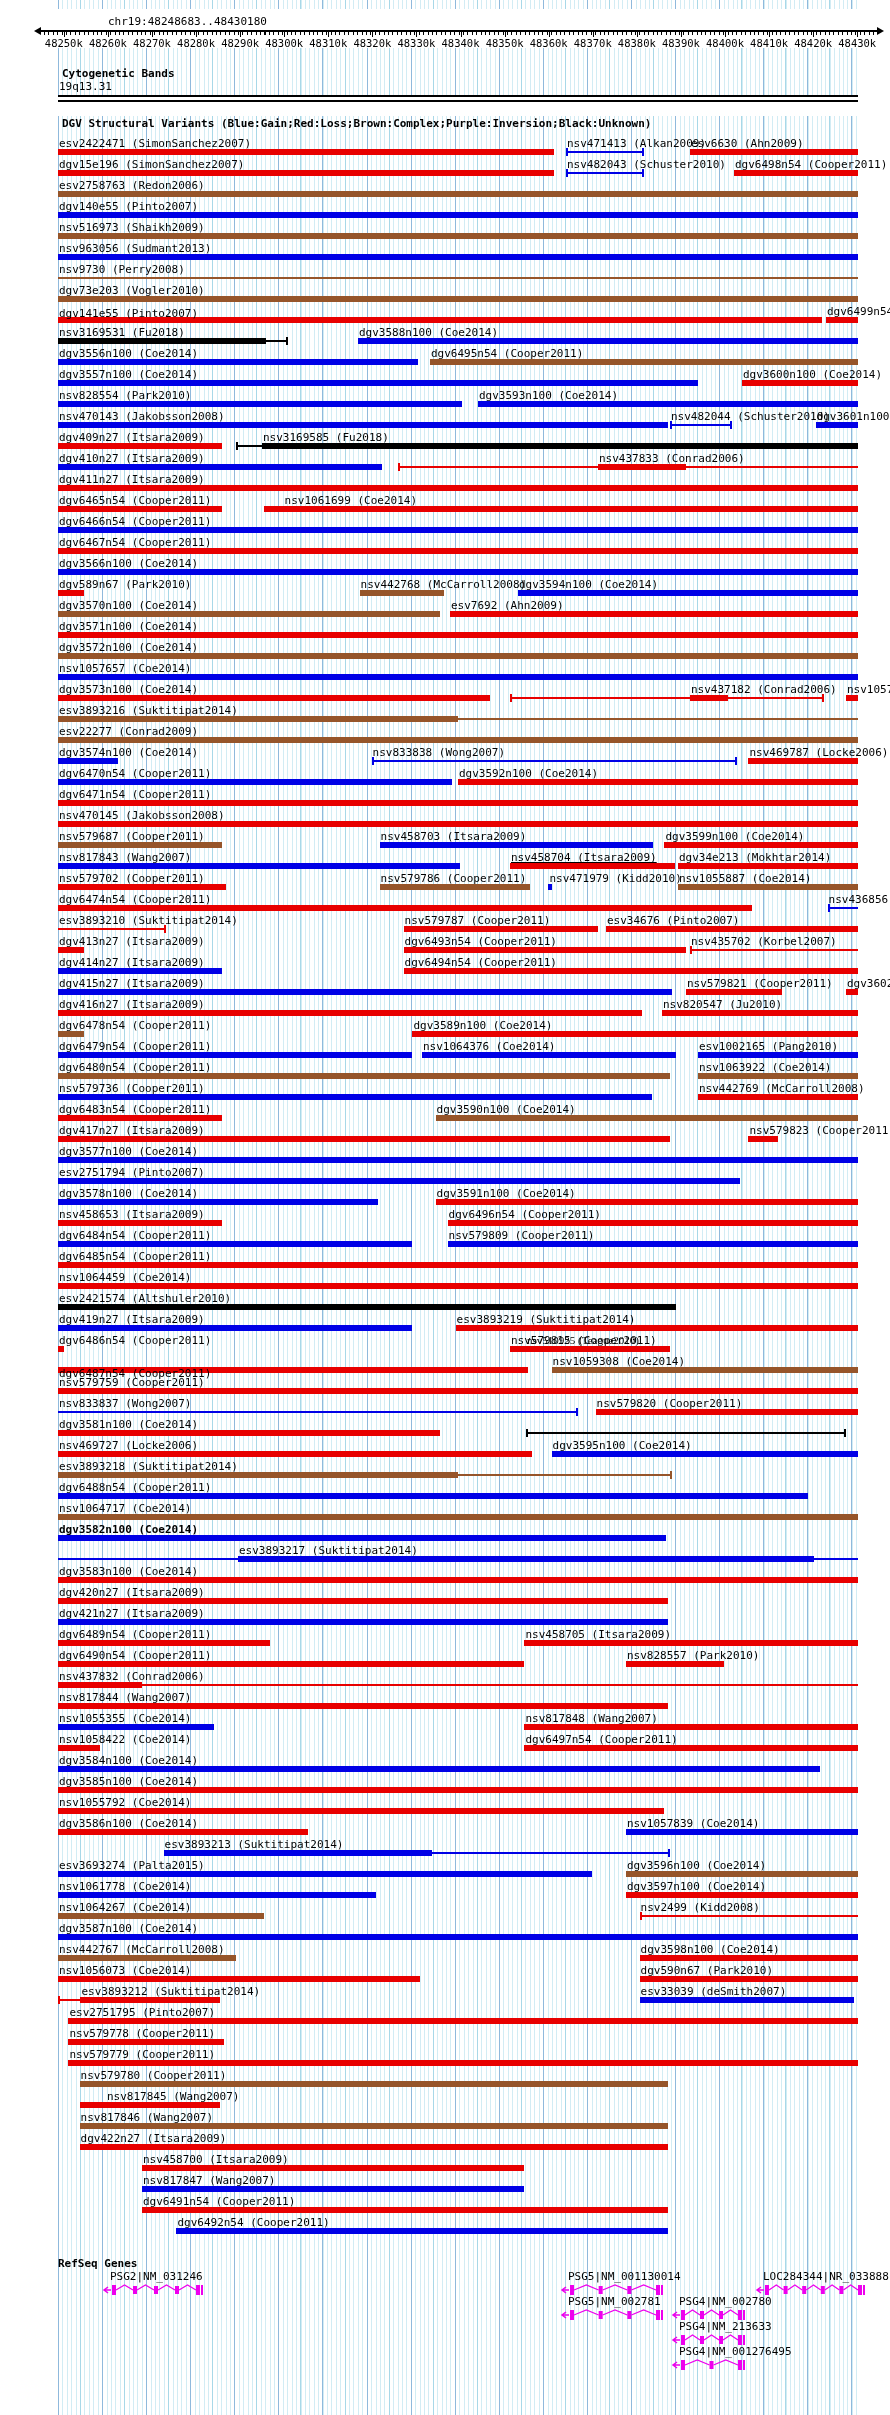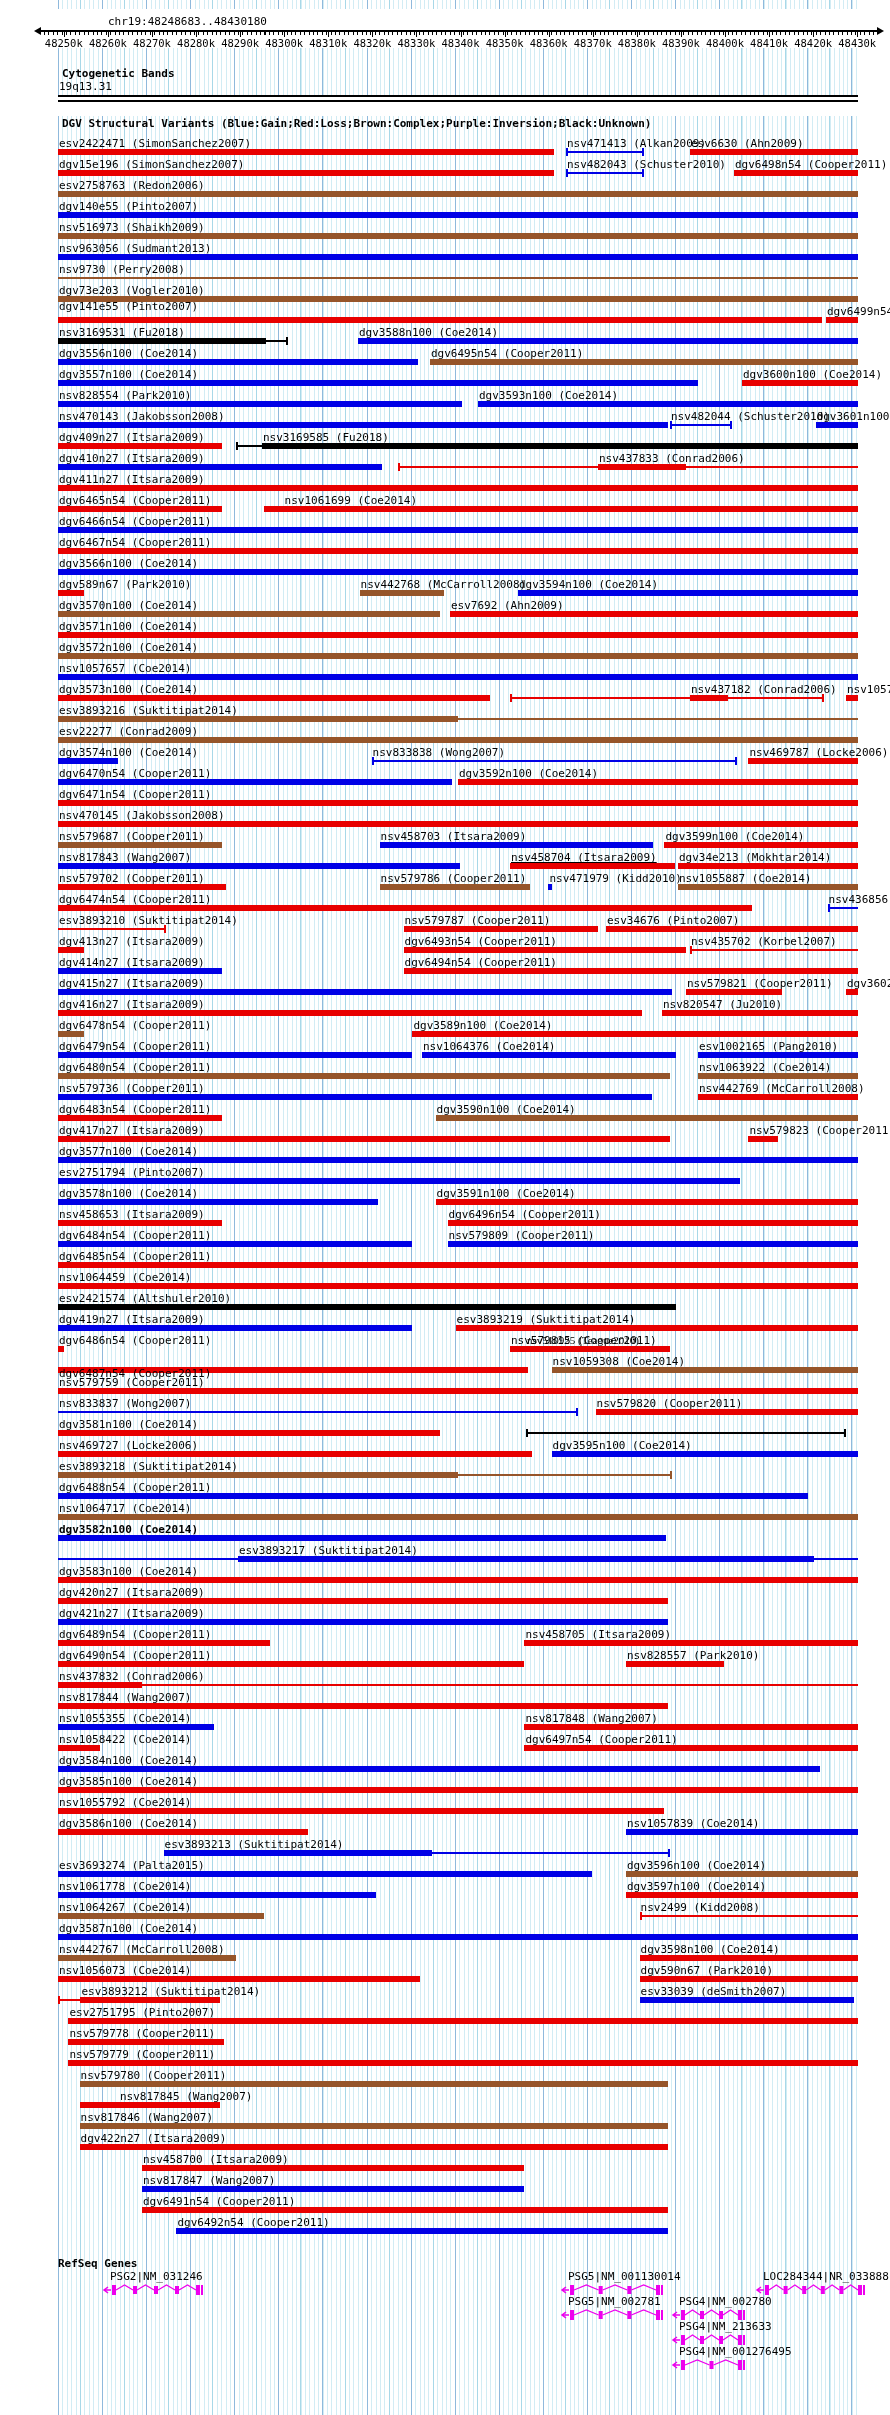--- a/index.html
+++ b/index.html
@@ -109,21 +109,21 @@
       <div class="lbl" style="left: 59px; top: 201px;">dgv140e55 (Pinto2007)</div>
       <div class="bar" style="left: 58px; width: 800px; top: 212px; background: rgb(0, 0, 230);"></div>
       <div class="lbl" style="left: 59px; top: 222px;">nsv516973 (Shaikh2009)</div>
       <div class="bar" style="left: 58px; width: 800px; top: 233px; background: rgb(150, 85, 42);"></div>
       <div class="lbl" style="left: 59px; top: 243px;">nsv963056 (Sudmant2013)</div>
       <div class="bar" style="left: 58px; width: 800px; top: 254px; background: rgb(0, 0, 230);"></div>
       <div class="lbl" style="left: 59px; top: 264px;">nsv9730 (Perry2008)</div>
       <div class="vline" style="left: 58px; width: 800px; top: 277px; background: rgb(150, 85, 42);"></div>
       <div class="lbl" style="left: 59px; top: 285px;">dgv73e203 (Vogler2010)</div>
       <div class="bar" style="left: 58px; width: 800px; top: 296px; background: rgb(150, 85, 42);"></div>
-      <div class="lbl" style="left: 59px; top: 301px;">dgv141e55 (Pinto2007)</div>
+      <div class="lbl" style="left: 59px; top: 308px;">dgv141e55 (Pinto2007)</div>
       <div class="bar" style="left: 58px; width: 764px; top: 317px; background: rgb(232, 0, 0);"></div>
       <div class="lbl" style="left: 827px; top: 306px;">dgv6499n54</div>
       <div class="bar" style="left: 826px; width: 32px; top: 317px; background: rgb(232, 0, 0);"></div>
       <div class="lbl" style="left: 59px; top: 327px;">nsv3169531 (Fu2018)</div>
       <div class="vline" style="left: 266px; width: 20px; top: 340px; background: rgb(0, 0, 0);"></div>
       <div class="bar" style="left: 58px; width: 208px; top: 338px; background: rgb(0, 0, 0);"></div>
       <div class="vtick" style="left: 286px; top: 337px; background: rgb(0, 0, 0);"></div>
       <div class="lbl" style="left: 359px; top: 327px;">dgv3588n100 (Coe2014)</div>
       <div class="bar" style="left: 358px; width: 500px; top: 338px; background: rgb(0, 0, 230);"></div>
       <div class="lbl" style="left: 59px; top: 348px;">dgv3556n100 (Coe2014)</div>
@@ -430,21 +430,21 @@
       <div class="lbl" style="left: 640.6px; top: 1986px;">esv33039 (deSmith2007)</div>
       <div class="bar" style="left: 639.6px; width: 214.4px; top: 1997px; background: rgb(0, 0, 230);"></div>
       <div class="lbl" style="left: 69.4px; top: 2007px;">esv2751795 (Pinto2007)</div>
       <div class="bar" style="left: 68.4px; width: 789.6px; top: 2018px; background: rgb(232, 0, 0);"></div>
       <div class="lbl" style="left: 69.4px; top: 2028px;">nsv579778 (Cooper2011)</div>
       <div class="bar" style="left: 68.4px; width: 156px; top: 2039px; background: rgb(232, 0, 0);"></div>
       <div class="lbl" style="left: 69.4px; top: 2049px;">nsv579779 (Cooper2011)</div>
       <div class="bar" style="left: 68.4px; width: 789.6px; top: 2060px; background: rgb(232, 0, 0);"></div>
       <div class="lbl" style="left: 80.6px; top: 2070px;">nsv579780 (Cooper2011)</div>
       <div class="bar" style="left: 79.6px; width: 588px; top: 2081px; background: rgb(150, 85, 42);"></div>
-      <div class="lbl" style="left: 85px; top: 2091px; padding-left: 35px;">nsv817845 (Wang2007)</div>
+      <div class="lbl" style="left: 72px; top: 2091px; padding-left: 35px;">nsv817845 (Wang2007)</div>
       <div class="bar" style="left: 79.6px; width: 140px; top: 2102px; background: rgb(232, 0, 0);"></div>
       <div class="lbl" style="left: 80.6px; top: 2112px;">nsv817846 (Wang2007)</div>
       <div class="bar" style="left: 79.6px; width: 588px; top: 2123px; background: rgb(150, 85, 42);"></div>
       <div class="lbl" style="left: 80.6px; top: 2133px;">dgv422n27 (Itsara2009)</div>
       <div class="bar" style="left: 79.6px; width: 588px; top: 2144px; background: rgb(232, 0, 0);"></div>
       <div class="lbl" style="left: 143px; top: 2154px;">nsv458700 (Itsara2009)</div>
       <div class="bar" style="left: 142px; width: 382.4px; top: 2165px; background: rgb(232, 0, 0);"></div>
       <div class="lbl" style="left: 143px; top: 2175px;">nsv817847 (Wang2007)</div>
       <div class="bar" style="left: 142px; width: 382.4px; top: 2186px; background: rgb(0, 0, 230);"></div>
       <div class="lbl" style="left: 143px; top: 2196px;">dgv6491n54 (Cooper2011)</div>

